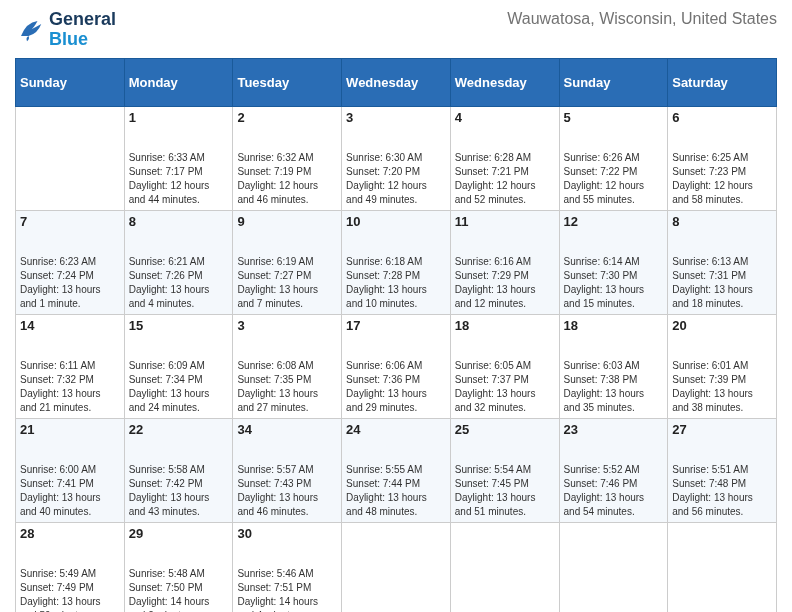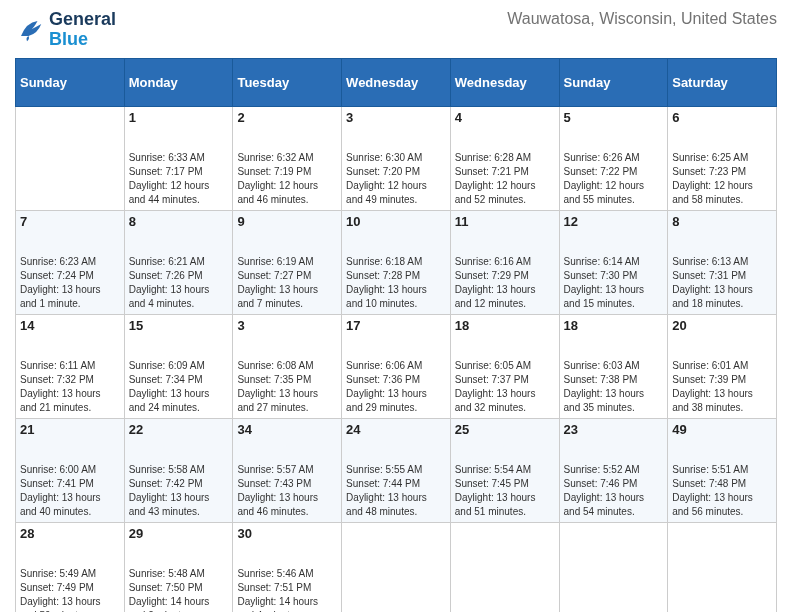--- a/index.html
+++ b/index.html
@@ -229,21 +229,21 @@
         </td>
         <td>
           <div class="day-number">25</div>
           <div class="day-info">Sunrise: 5:54 AM<br>Sunset: 7:45 PM<br>Daylight: 13 hours<br>and 51 minutes.</div>
         </td>
         <td>
           <div class="day-number">23</div>
           <div class="day-info">Sunrise: 5:52 AM<br>Sunset: 7:46 PM<br>Daylight: 13 hours<br>and 54 minutes.</div>
         </td>
         <td>
-          <div class="day-number">49</div>
+          <div class="day-number">27</div>
           <div class="day-info">Sunrise: 5:51 AM<br>Sunset: 7:48 PM<br>Daylight: 13 hours<br>and 56 minutes.</div>
         </td>
       </tr>
       <tr>
         <td>
           <div class="day-number">28</div>
           <div class="day-info">Sunrise: 5:49 AM<br>Sunset: 7:49 PM<br>Daylight: 13 hours<br>and 59 minutes.</div>
         </td>
         <td>
           <div class="day-number">29</div>

